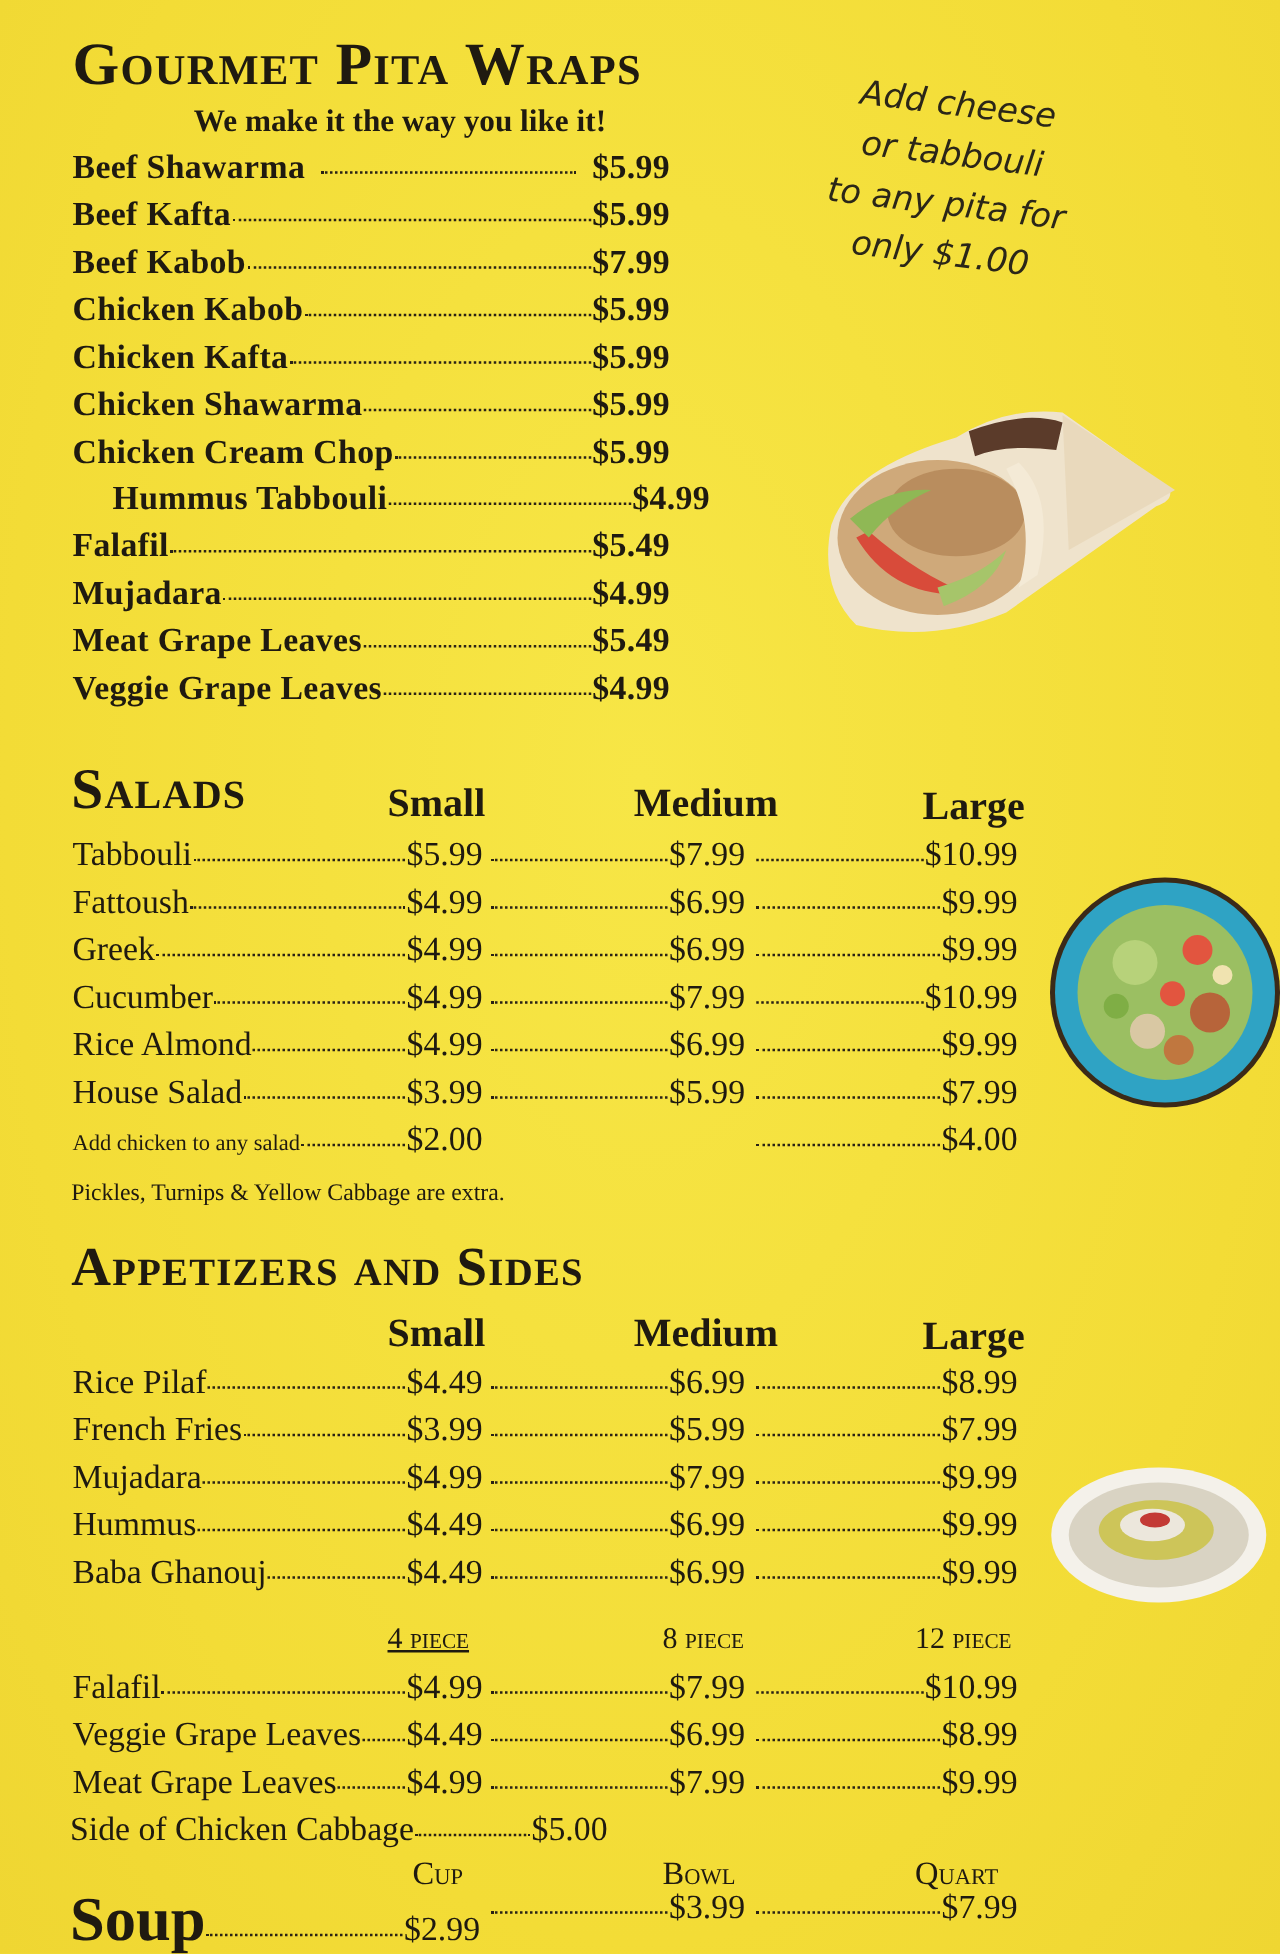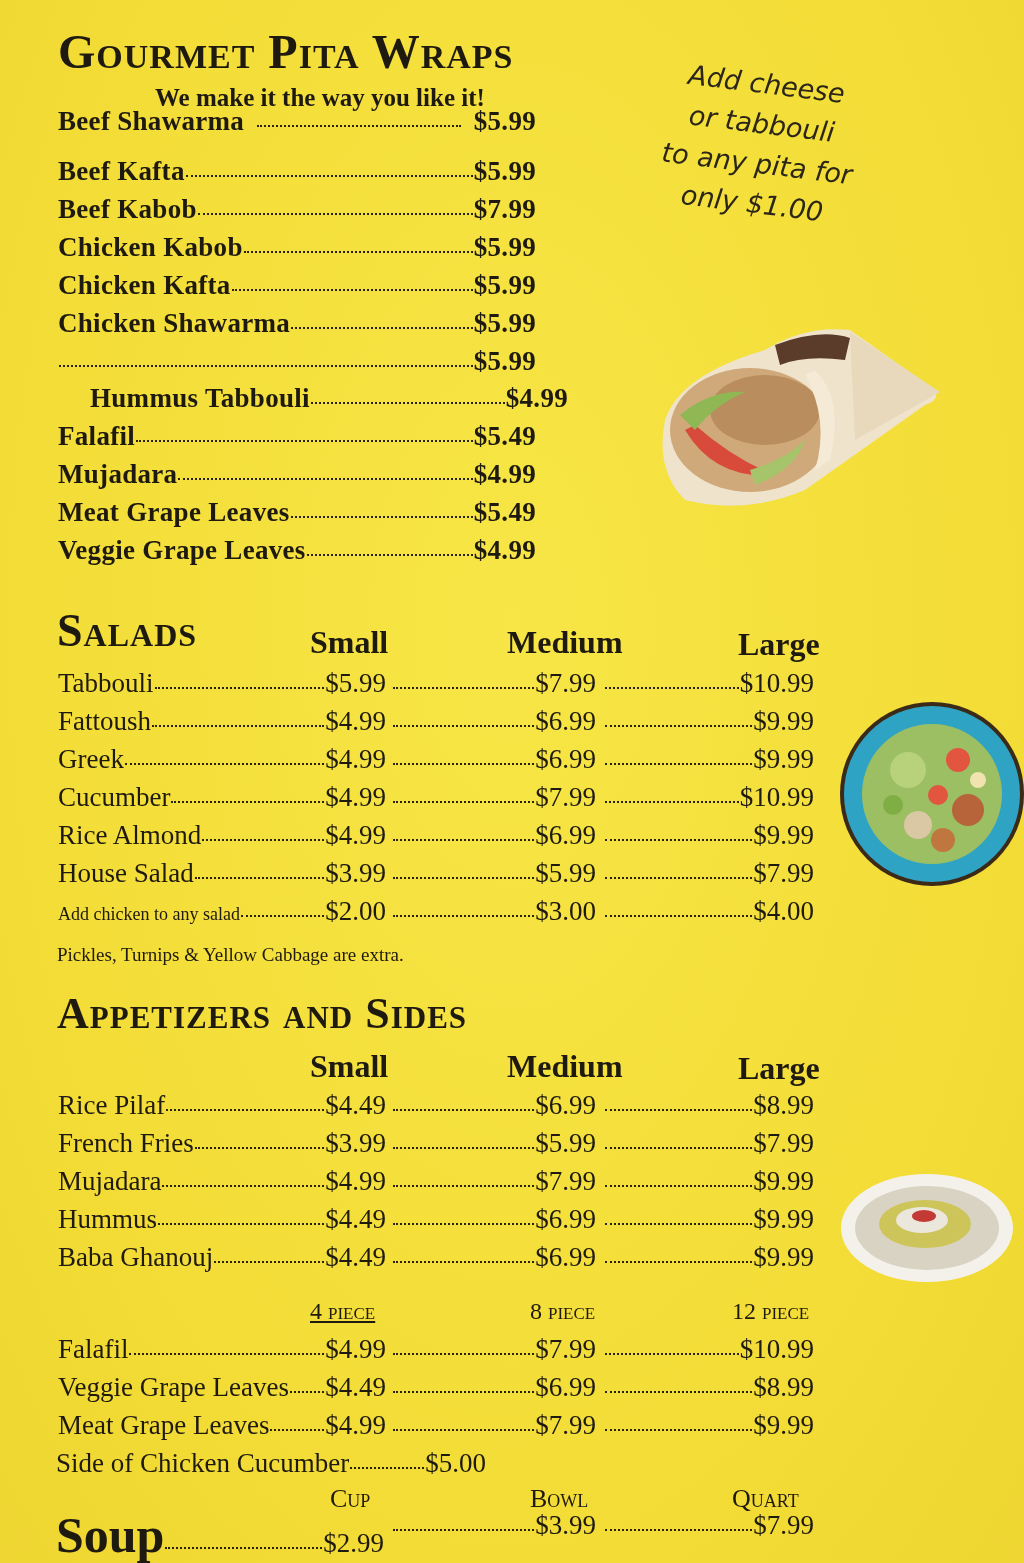--- a/index.html
+++ b/index.html
@@ -42,21 +42,21 @@
     }
     .food-img { position: absolute; }
   </style>
 </head>
 <body>
 
 <div class="pita">
   <div class="abs section-title" style="left:58px; top:28px; font-size:48px;">Gourmet Pita Wraps</div>
   <div class="abs tagline" style="left:155px; top:84px;">We make it the way you like it!</div>
 
-  <div class="row" style="top:108px;gap:12px;">
+  <div class="row" style="top:120px;gap:12px;">
       <span class="name">Beef Shawarma</span>
       <span class="dots"></span>
       <span class="price">$5.99</span>
     </div>
   <div class="row" style="top:158px;">
       <span class="name">Beef Kafta</span>
       <span class="dots"></span>
       <span class="price">$5.99</span>
     </div>
   <div class="row" style="top:196px;">
@@ -73,20 +73,21 @@
       <span class="name">Chicken Kafta</span>
       <span class="dots"></span>
       <span class="price">$5.99</span>
     </div>
   <div class="row" style="top:310px;">
       <span class="name">Chicken Shawarma</span>
       <span class="dots"></span>
       <span class="price">$5.99</span>
     </div>
   <div class="row" style="top:348px;">
+      <span class="name">Chicken Cream Chop</span>
       <span class="dots"></span>
       <span class="price">$5.99</span>
     </div>
   <div class="row" style="top:385px;margin-left:32px;">
       <span class="name">Hummus Tabbouli</span>
       <span class="dots"></span>
       <span class="price">$4.99</span>
     </div>
   <div class="row" style="top:423px;">
       <span class="name">Falafil</span>
@@ -223,24 +224,20 @@
     <div class="cell" style="left:548px; width:210px;">
         <span class="dots"></span>
         <span>$7.99</span>
       </div>
   </div>
   <div class="grid-row" style="top:896px;">
     <div class="cell" style="left:2px; width:328px;">
         <span class="note-small">Add chicken to any salad</span>
         <span class="dots"></span>
         <span>$2.00</span>
-      </div>
-    <div class="cell" style="left:336px; width:204px;">
-        <span class="dots"></span>
-        <span>$3.00</span>
       </div>
     <div class="cell" style="left:548px; width:210px;">
         <span class="dots"></span>
         <span>$4.00</span>
       </div>
   </div>
 
   <div class="abs" style="left:57px; top:944px; font-size:19px;">Pickles, Turnips &amp; Yellow Cabbage are extra.</div>
 
   <svg class="food-img" style="left:838px; top:700px;" width="188" height="190" viewBox="0 0 188 190">
@@ -385,21 +382,21 @@
         <span>$7.99</span>
       </div>
     <div class="cell" style="left:548px; width:210px;">
         <span class="dots"></span>
         <span>$9.99</span>
       </div>
   </div>
 
   <div class="grid-row" style="top:1448px;">
     <div class="cell" style="left:0px; width:430px;">
-        <span>Side of Chicken Cucumber</span>
+        <span>Side of Chicken Cabbage</span>
         <span class="dots"></span>
         <span>$5.00</span>
       </div>
   </div>
 
   <svg class="food-img" style="left:840px; top:1172px;" width="175" height="112" viewBox="0 0 175 112">
     <ellipse cx="87" cy="56" rx="86" ry="54" fill="#f4f1ea"></ellipse>
     <ellipse cx="87" cy="56" rx="72" ry="42" fill="#d9d3c3"></ellipse>
     <ellipse cx="85" cy="52" rx="46" ry="24" fill="#c9c23e" opacity="0.8"></ellipse>
     <ellipse cx="82" cy="48" rx="26" ry="13" fill="#ece7dc"></ellipse>

